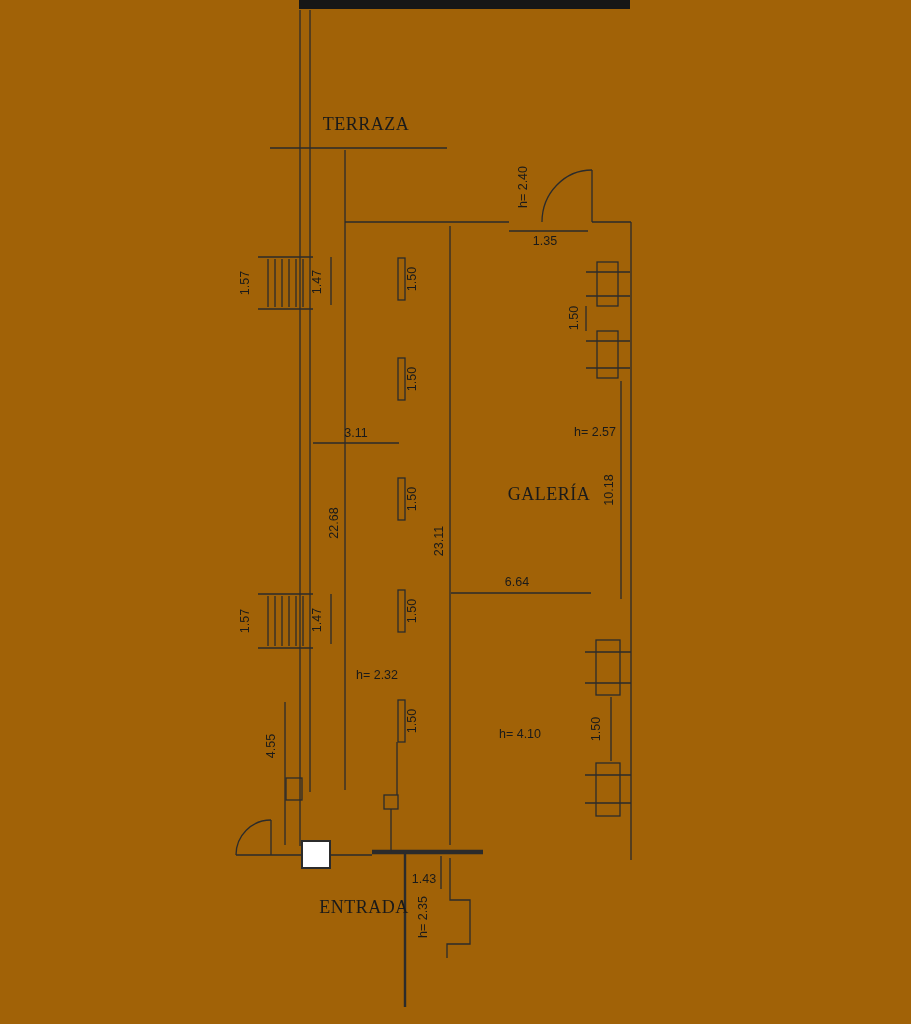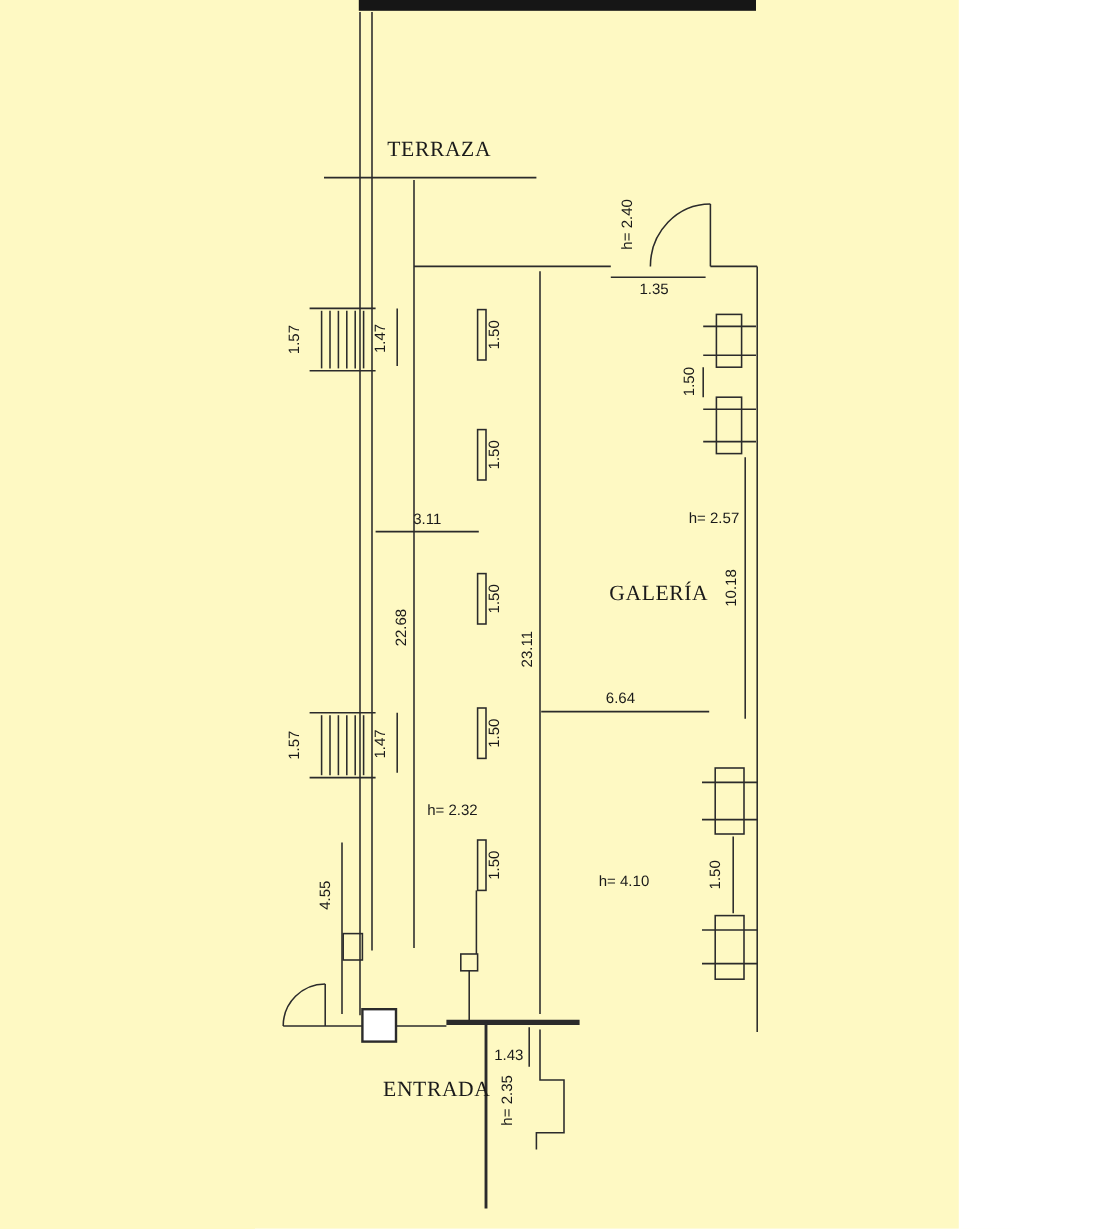--- a/index.html
+++ b/index.html
@@ -1,16 +1,16 @@
 <!DOCTYPE html>
 <html><head>
 <meta charset="utf-8">
 <style>
   html,body{margin:0;padding:0;background:#ffffff;}
-  .stage{position:relative;width:799px;height:1024px;background:#fef9c3;overflow:hidden;}
+  .stage{position:relative;width:911px;height:1024px;background:#a16207;overflow:hidden;}
   svg{display:block;}
   text{fill:#1a1a1a;}
   .dim{font-family:"Liberation Sans", sans-serif;font-size:12.5px;}
   .room{font-family:"Liberation Serif", serif;font-size:18px;letter-spacing:0.5px;}
   .ln{stroke:#2b2b2b;stroke-width:1.3;fill:none;}
   .thick{stroke:#2b2b2b;stroke-width:4.5;fill:none;}
   .med{stroke:#2b2b2b;stroke-width:2.4;fill:none;}
   .box{stroke:#2b2b2b;stroke-width:2;fill:#ffffff;}
 </style>
 </head>

